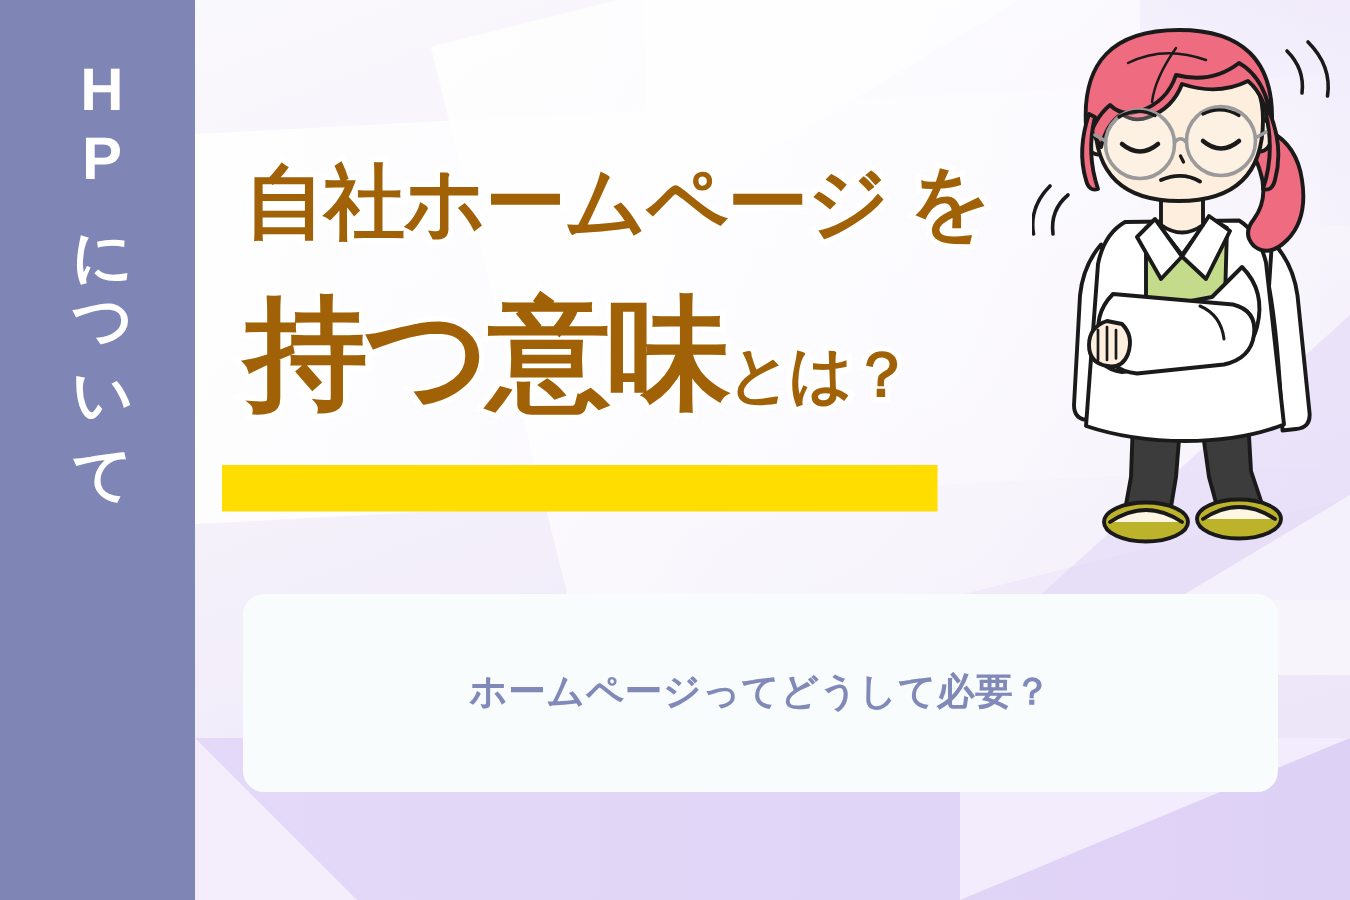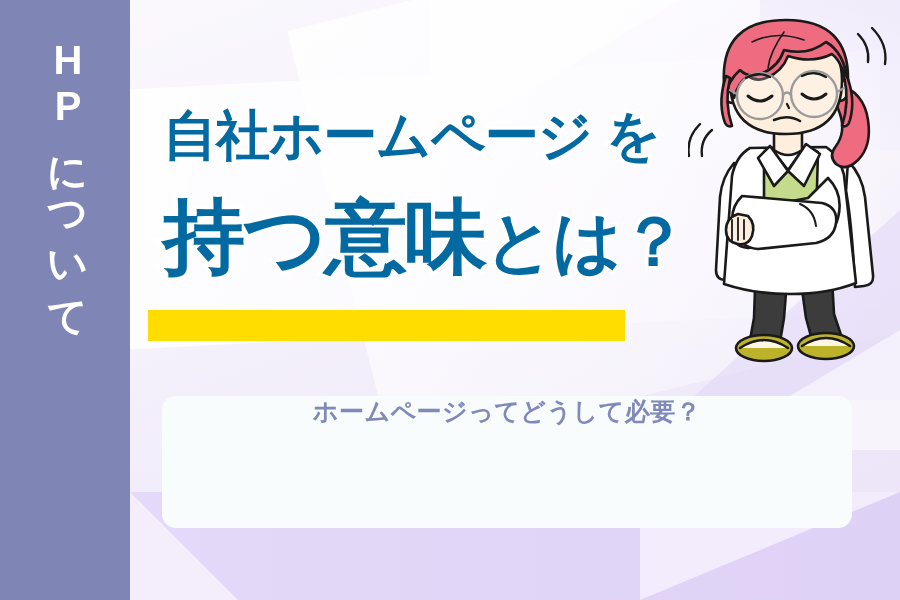--- a/index.html
+++ b/index.html
@@ -90,58 +90,58 @@
   }
 
   
   .headline{
     position:absolute;
     left:163px; top:108px;
     width:700px;
   }
   .h-line{
     font-weight:bold;
-    color:#0369a1;
+    color:#a16207;
     line-height:1;
     white-space:nowrap;
     -webkit-text-stroke:7px #ffffff;
     paint-order:stroke fill;
     text-shadow:
        0 0 2px #fff, 0 0 3px #fff;
   }
   .h-line1{
     font-size:54px;
     letter-spacing:-1px;
   }
   .h-line2{
     position:absolute;
     left:0; top:88px;
     font-size:82px;
     letter-spacing:-2px;
   }
-  .h-small2{ font-size:68px; }
+  .h-small2{ font-size:42px; }
 
   .marker{
     position:absolute;
     left:148px; top:310px;
     width:477px; height:31px;
     background:#ffdd00;
   }
 
   
   .sub-card{
     position:absolute;
     left:162px; top:396px;
     width:690px; height:132px;
     background:#f8fcfd;
     border-radius:14px;
     display:flex;
     flex-direction:column;
     align-items:center;
-    justify-content:flex-start;
+    justify-content:center;
     gap:8px;
   }
   .sub-line{
     color:#8189b8;
     font-size:25px;
     font-weight:bold;
     line-height:1.25;
     white-space:nowrap;
     letter-spacing:.5px;
   }

